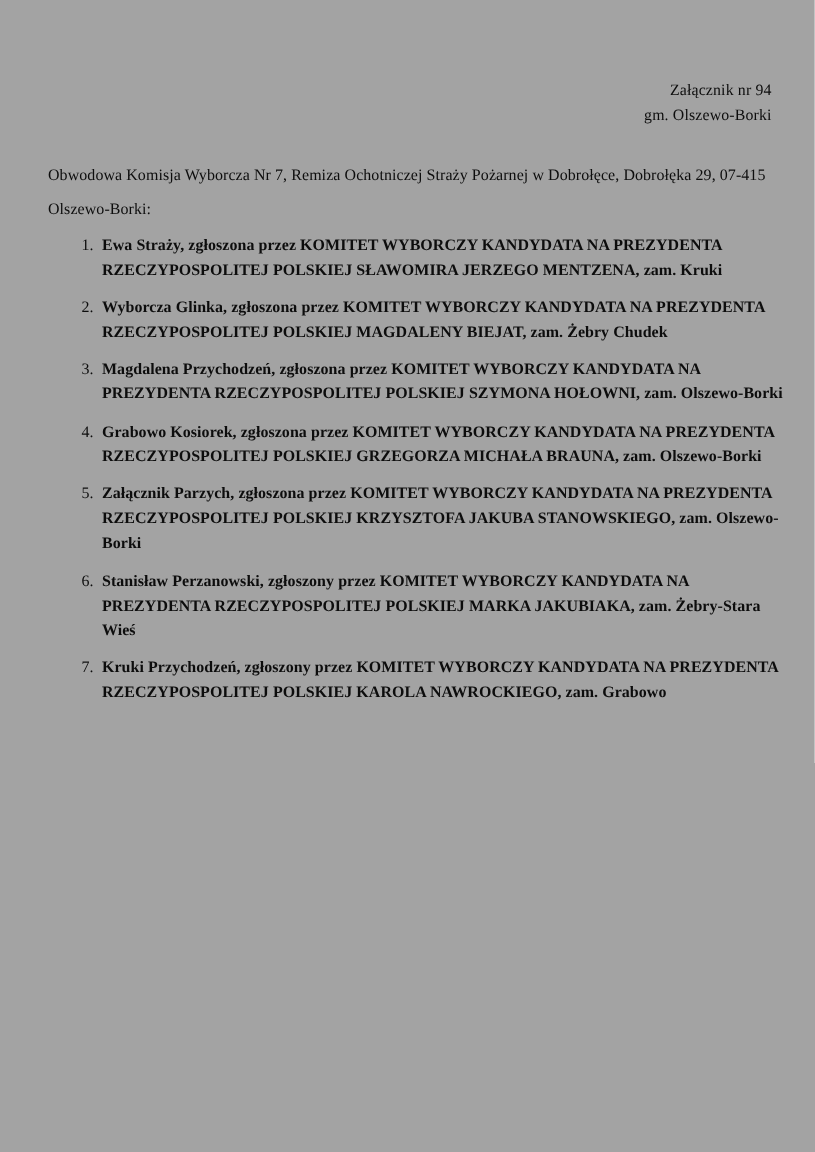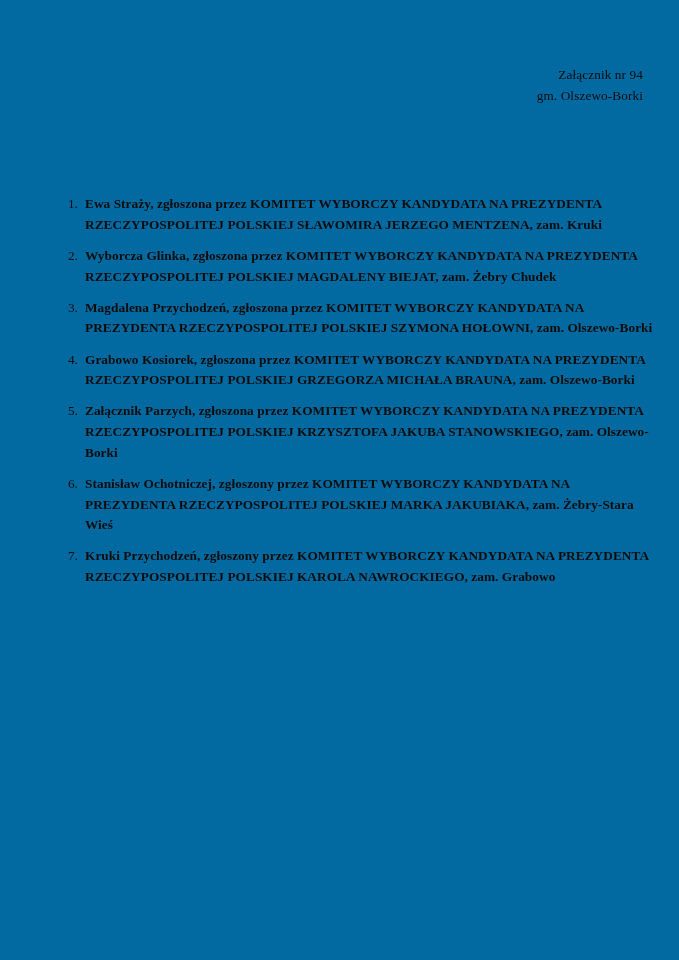--- a/index.html
+++ b/index.html
@@ -12,21 +12,21 @@
     width: 679px;
     height: 960px;
     font-family: "Liberation Serif", "DejaVu Serif", serif;
     color: #0d0d0d;
     -webkit-font-smoothing: antialiased;
   }
   .page {
     position: relative;
     width: 679px;
     height: 960px;
-    background: #0369a1;
+    background: #a3a3a3;
     box-sizing: border-box;
     overflow: hidden;
   }
 
   
   .doc-header {
     position: absolute;
     top: 64px;
     right: 36px;
     text-align: right;
@@ -91,20 +91,21 @@
 </head>
 <body>
 
 <div class="page">
 
   <div class="doc-header">
     <span class="hline">Załącznik nr 94</span>
     <span class="hline">gm. Olszewo-Borki</span>
   </div>
 
+  <p class="intro">Obwodowa Komisja Wyborcza Nr 7, Remiza Ochotniczej Straży Pożarnej w Dobrołęce, Dobrołęka 29, 07-415 Olszewo-Borki:</p>
 
   <ol class="members">
 
     <li class="member">
       <span class="member-number">1.</span>
       <span class="member-name">Ewa Straży</span><span class="member-body">, zgłoszona przez KOMITET WYBORCZY KANDYDATA NA PREZYDENTA RZECZYPOSPOLITEJ POLSKIEJ SŁAWOMIRA JERZEGO MENTZENA, zam. Kruki</span>
     </li>
 
     <li class="member">
       <span class="member-number">2.</span>
@@ -121,21 +122,21 @@
       <span class="member-name">Grabowo Kosiorek</span><span class="member-body">, zgłoszona przez KOMITET WYBORCZY KANDYDATA NA PREZYDENTA RZECZYPOSPOLITEJ POLSKIEJ GRZEGORZA MICHAŁA BRAUNA, zam. Olszewo-Borki</span>
     </li>
 
     <li class="member">
       <span class="member-number">5.</span>
       <span class="member-name">Załącznik Parzych</span><span class="member-body">, zgłoszona przez KOMITET WYBORCZY KANDYDATA NA PREZYDENTA RZECZYPOSPOLITEJ POLSKIEJ KRZYSZTOFA JAKUBA STANOWSKIEGO, zam. Olszewo-Borki</span>
     </li>
 
     <li class="member">
       <span class="member-number">6.</span>
-      <span class="member-name">Stanisław Ochotniczej</span><span class="member-body">, zgłoszony przez KOMITET WYBORCZY KANDYDATA NA PREZYDENTA RZECZYPOSPOLITEJ POLSKIEJ MARKA JAKUBIAKA, zam. Żebry-Stara Wieś</span>
+      <span class="member-name">Stanisław Perzanowski</span><span class="member-body">, zgłoszony przez KOMITET WYBORCZY KANDYDATA NA PREZYDENTA RZECZYPOSPOLITEJ POLSKIEJ MARKA JAKUBIAKA, zam. Żebry-Stara Wieś</span>
     </li>
 
     <li class="member">
       <span class="member-number">7.</span>
       <span class="member-name">Kruki Przychodzeń</span><span class="member-body">, zgłoszony przez KOMITET WYBORCZY KANDYDATA NA PREZYDENTA RZECZYPOSPOLITEJ POLSKIEJ KAROLA NAWROCKIEGO, zam. Grabowo</span>
     </li>
 
   </ol>
 
 </div>

